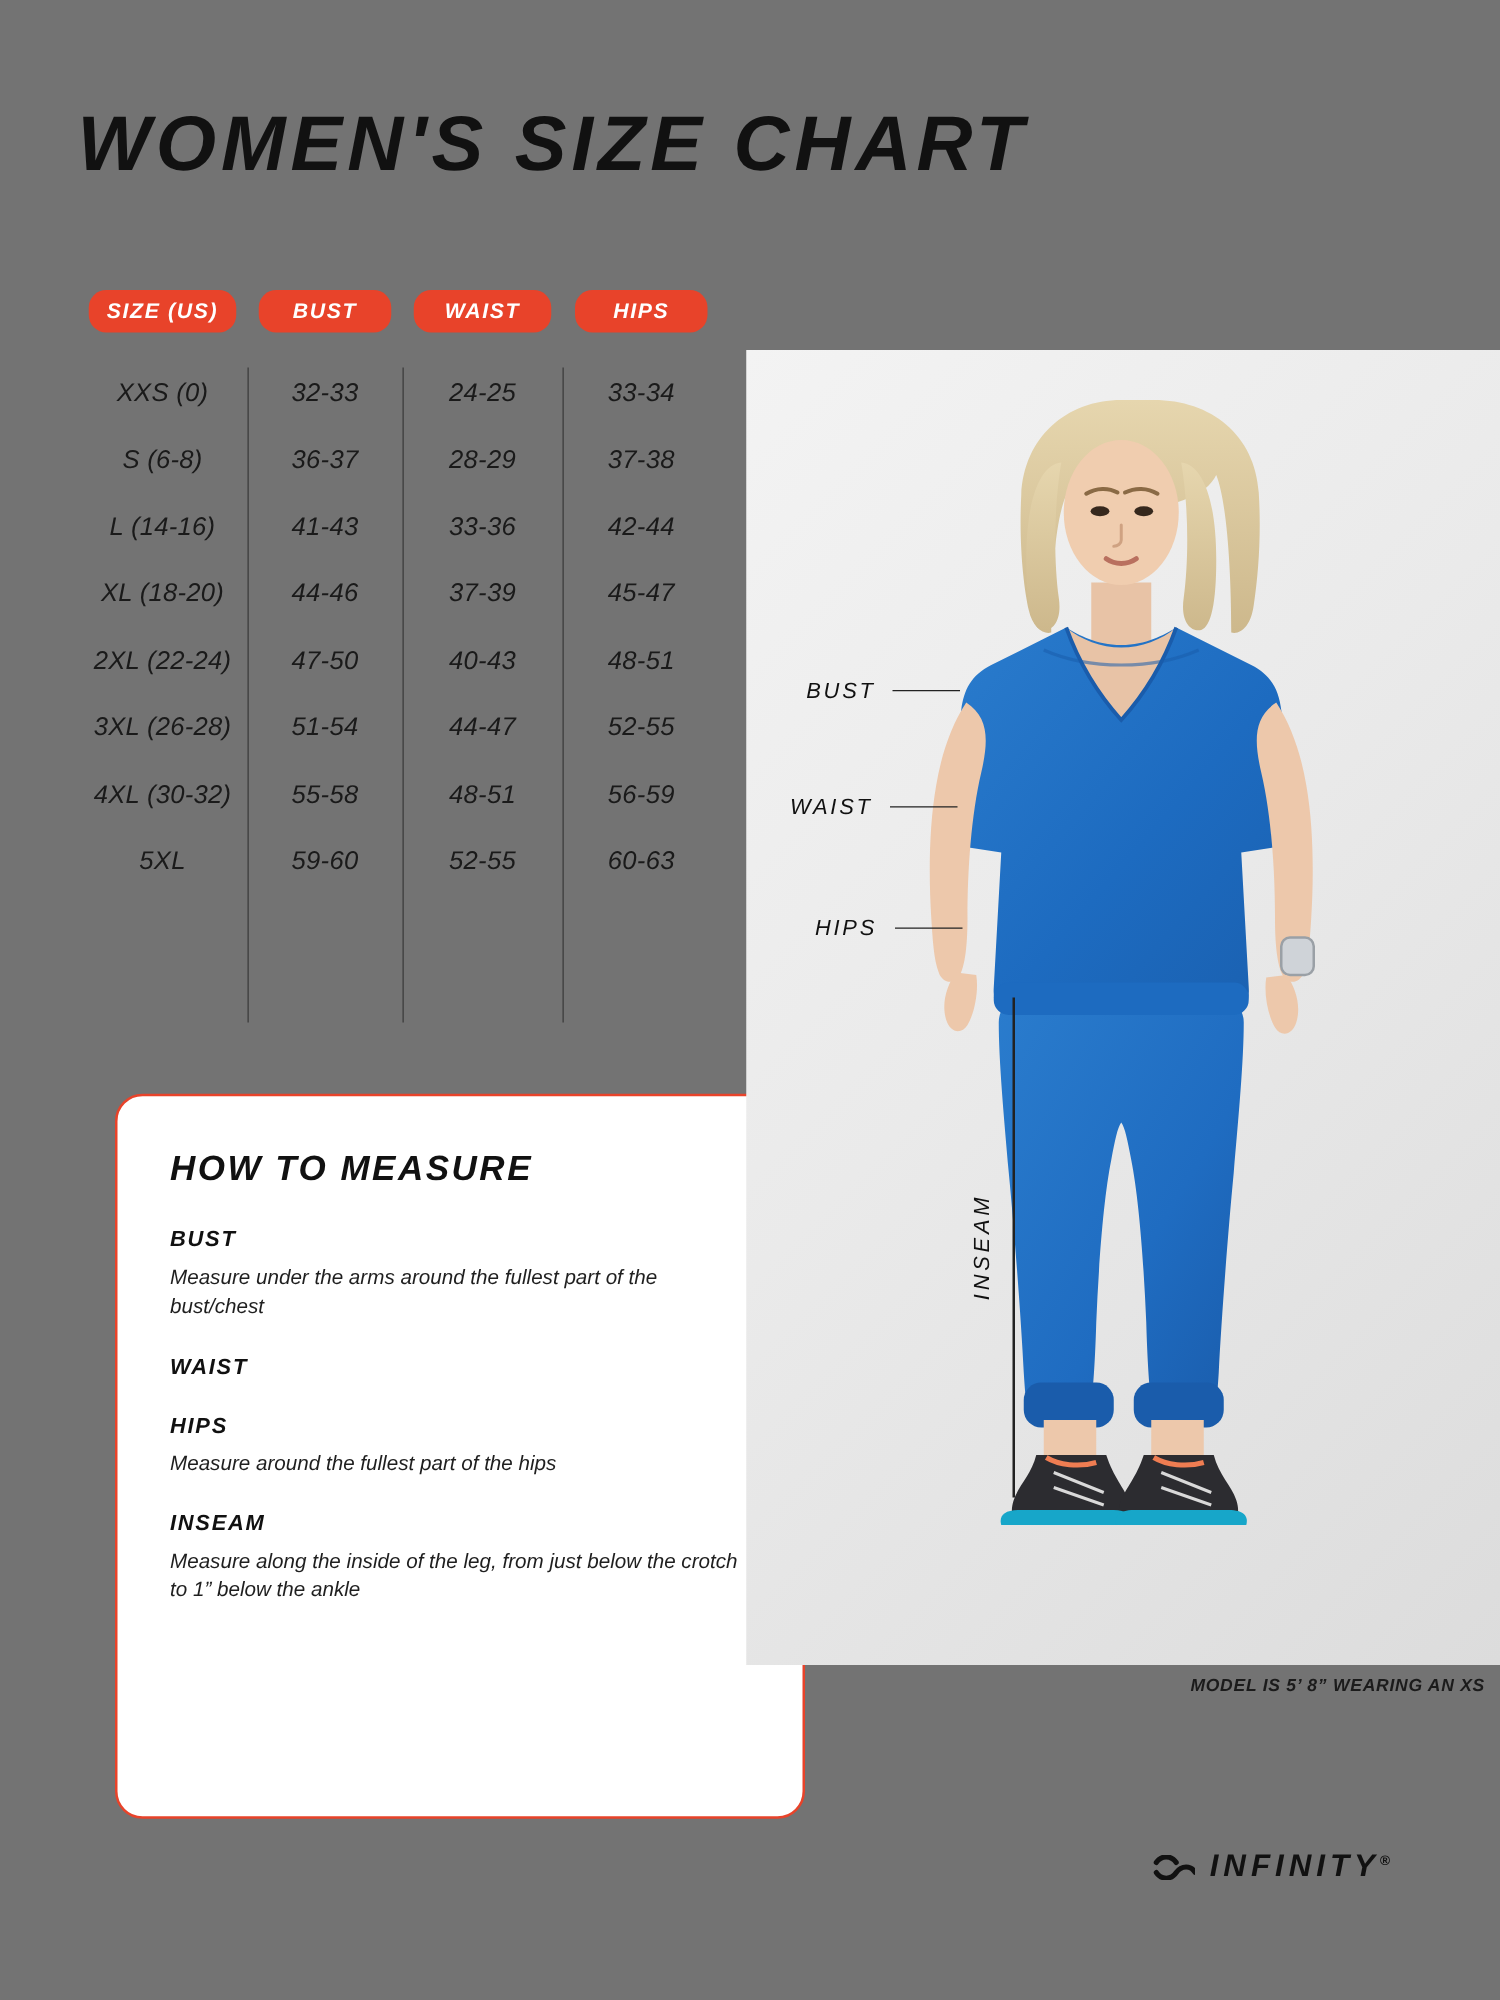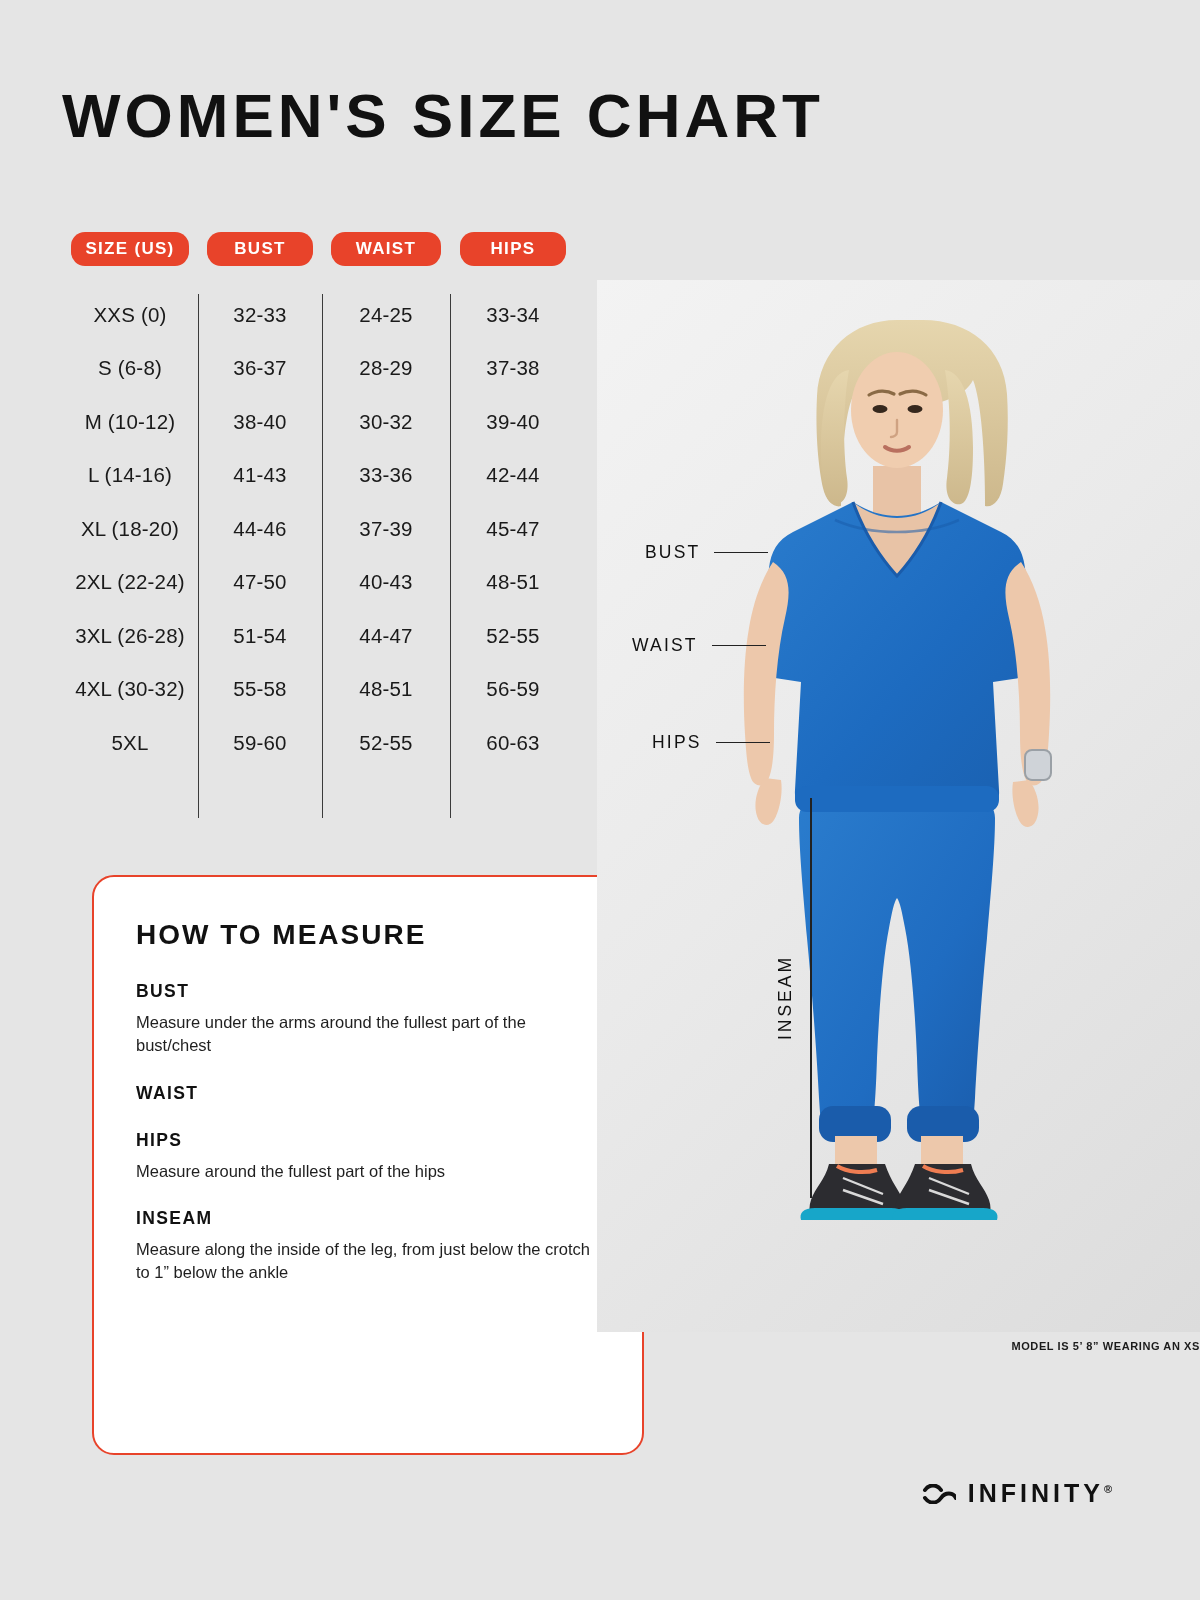--- a/index.html
+++ b/index.html
@@ -3,21 +3,21 @@
 <meta charset="utf-8">
 <style>
   * { box-sizing: border-box; margin: 0; padding: 0; }
   html, body {
     width: 1200px; height: 1600px;
     background: #ffffff;
     font-family: "Liberation Sans", sans-serif;
     color: #1a1a1a;
     overflow: hidden;
   }
-  .page { position: relative; width: 1200px; height: 1600px; background: #e5e5e5; }
+  .page { position: relative; width: 1200px; height: 1600px; background: #737373; font-style: italic; }
 
   
   .title {
     position: absolute;
     left: 62px; top: 80px;
     font-size: 62px;
     font-weight: 700;
     letter-spacing: 4px;
     color: #111;
     white-space: nowrap;
@@ -157,22 +157,22 @@
     font-size: 17.5px;
     letter-spacing: 3px;
     color: #111;
   }
   .inseam-bar {
     width: 1.6px; height: 400px; background: #222; margin-left: 14px;
   }
 
   .model-note {
     position: absolute;
-    right: 0px; top: 1060px;
-    font-size: 11px;
+    right: 12px; top: 1060px;
+    font-size: 14px;
     letter-spacing: 0.6px;
     color: #1b1b1b;
     font-weight: 600;
     white-space: nowrap;
   }
 
   
   .logo {
     position: absolute;
     right: 88px; bottom: 92px;
@@ -222,26 +222,20 @@
         <div class="cell c0">XXS (0)</div>
         <div class="cell c1">32-33</div>
         <div class="cell c2">24-25</div>
         <div class="cell c3">33-34</div>
       </div>
       <div class="row">
         <div class="cell c0">S (6-8)</div>
         <div class="cell c1">36-37</div>
         <div class="cell c2">28-29</div>
         <div class="cell c3">37-38</div>
-      </div>
-      <div class="row">
-        <div class="cell c0">M (10-12)</div>
-        <div class="cell c1">38-40</div>
-        <div class="cell c2">30-32</div>
-        <div class="cell c3">39-40</div>
       </div>
       <div class="row">
         <div class="cell c0">L (14-16)</div>
         <div class="cell c1">41-43</div>
         <div class="cell c2">33-36</div>
         <div class="cell c3">42-44</div>
       </div>
       <div class="row">
         <div class="cell c0">XL (18-20)</div>
         <div class="cell c1">44-46</div>

